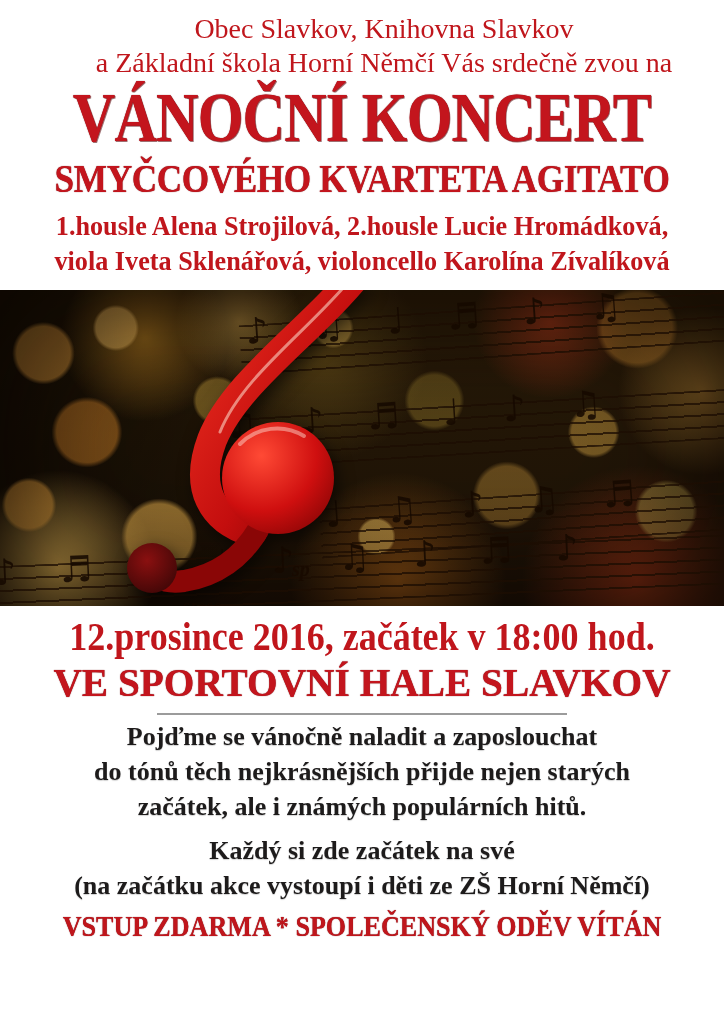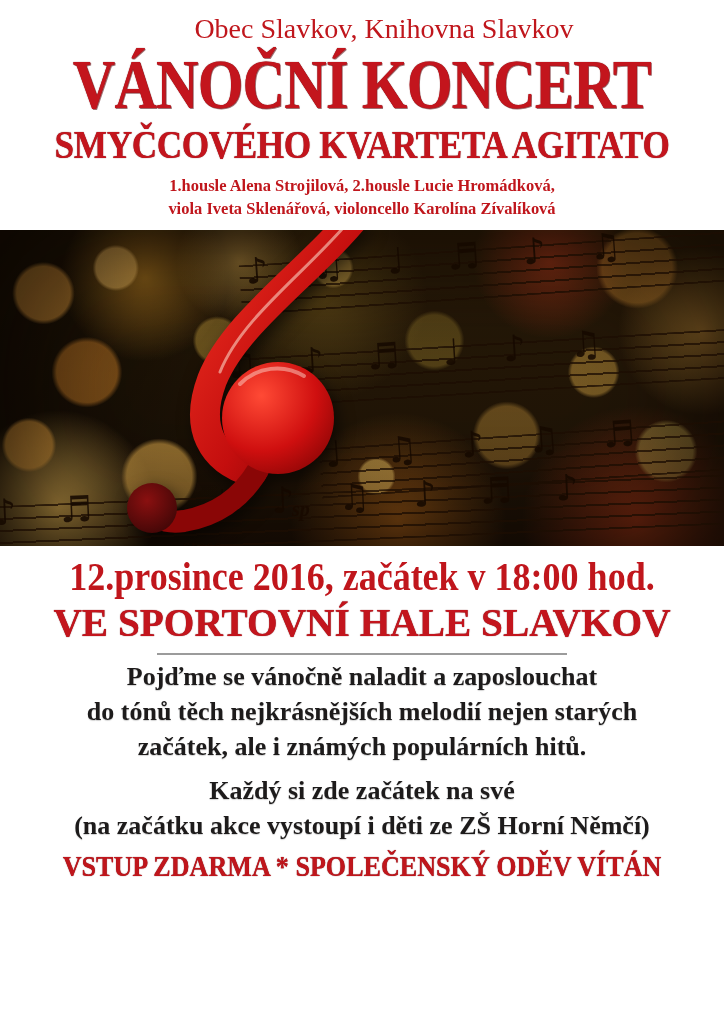--- a/index.html
+++ b/index.html
@@ -17,21 +17,21 @@
     margin-top:6px;font-size:70px;font-weight:bold;color:#c3151d;
     line-height:0.95;white-space:nowrap;transform:scaleX(0.84);transform-origin:center;
     text-shadow:0 0 1px #6b0d10, 1px 1px 0 rgba(90,10,12,.55);
     letter-spacing:-1px;
   }
   .concert-subtitle{
     margin-top:6px;font-size:41px;font-weight:bold;color:#c3151d;
     white-space:nowrap;transform:scaleX(0.86);transform-origin:center;
     text-shadow:0 0 1px #6b0d10;letter-spacing:-0.5px;line-height:1.0;
   }
-  .performers{margin-top:10px;font-size:17px;font-weight:bold;color:#c0161c;line-height:1.32;}
+  .performers{margin-top:10px;font-size:27px;font-weight:bold;color:#c0161c;line-height:1.32;}
   .performers div{white-space:nowrap;transform:scaleX(0.97);transform-origin:center;}
 
   
   .hero{
     position:relative;margin-top:10px;width:724px;height:316px;overflow:hidden;
     background-color:#150d04;
   }
   .hero-bg{
     position:absolute;inset:0;
     background-image:
@@ -109,20 +109,21 @@
     text-shadow:0 0 1px #6b0d10;
   }
 </style>
 </head>
 <body>
 
 <div class="poster">
 
   <div class="intro">
     <div>Obec Slavkov, Knihovna Slavkov</div>
+    <div>a Základní škola Horní Němčí Vás srdečně zvou na</div>
   </div>
 
   <div class="concert-title">VÁNOČNÍ KONCERT</div>
   <div class="concert-subtitle">SMYČCOVÉHO KVARTETA AGITATO</div>
 
   <div class="performers">
     <div>1.housle Alena Strojilová, 2.housle Lucie Hromádková,</div>
     <div>viola Iveta Sklenářová, violoncello Karolína Zívalíková</div>
   </div>
 
@@ -175,21 +176,21 @@
     </svg>
   </div>
 
   <div class="date-line">12.prosince 2016, začátek v 18:00 hod.</div>
   <div class="venue-line">VE SPORTOVNÍ HALE SLAVKOV</div>
 
   <hr class="divider">
 
   <div class="para">
     <div>Pojďme se vánočně naladit a zaposlouchat</div>
-    <div>do tónů těch nejkrásnějších melodií nejen starých</div>
+    <div>do tónů těch nejkrásnějších přijde nejen starých</div>
     <div>začátek, ale i známých populárních hitů.</div>
   </div>
 
   <div class="para para-2">
     <div>Každý si zde začátek na své</div>
   </div>
 
   <div class="note-line">(na začátku akce vystoupí i děti ze ZŠ Horní Němčí)</div>
 
   <div class="admission-line">VSTUP ZDARMA * SPOLEČENSKÝ ODĚV VÍTÁN</div>

